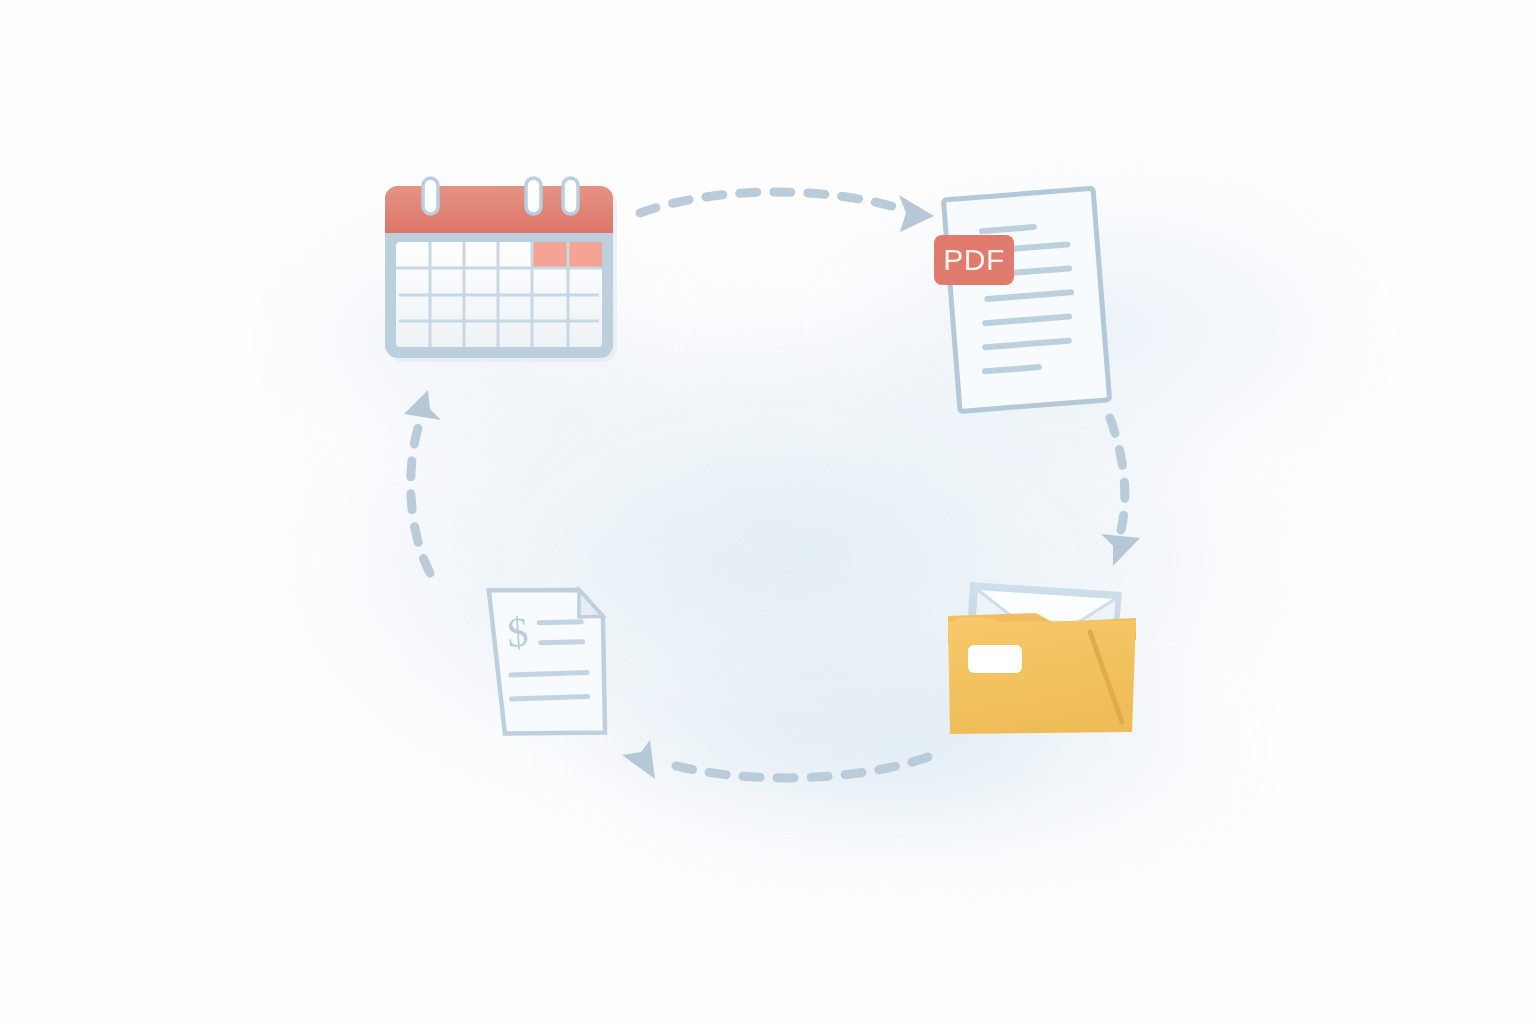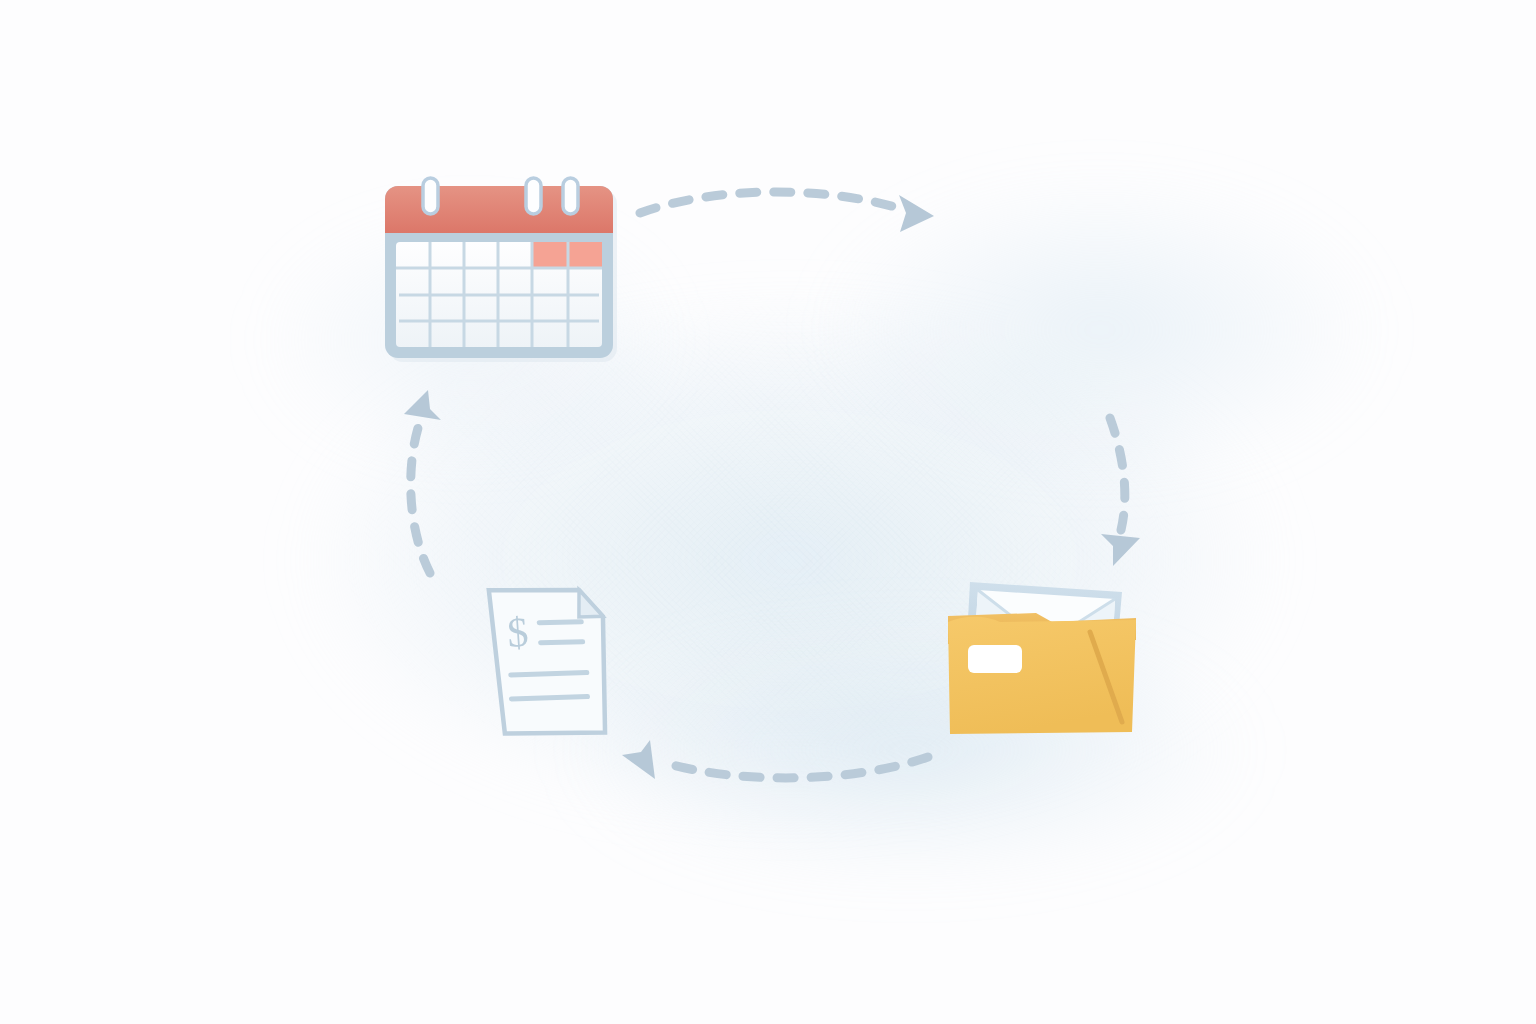--- a/index.html
+++ b/index.html
@@ -161,20 +161,43 @@
       </g>
 
       <g>
         <rect x="40" y="0" width="15" height="36" rx="7.5" fill="#fdfeff" stroke="#b9cee0" stroke-width="3.5"></rect>
         <rect x="143" y="0" width="15" height="36" rx="7.5" fill="#fdfeff" stroke="#b9cee0" stroke-width="3.5"></rect>
         <rect x="180" y="0" width="15" height="36" rx="7.5" fill="#fdfeff" stroke="#b9cee0" stroke-width="3.5"></rect>
       </g>
     </svg>
   </div>
 
+  <div class="node" id="pdf-node">
+    <svg width="190" height="240" viewBox="0 0 190 240">
+      <g transform="rotate(-4.5 95 120)">
+
+        <rect x="22" y="8" width="150" height="212" rx="3" fill="#f8fbfd" stroke="#b3c8d8" stroke-width="5"></rect>
+
+        <g stroke="#bdd0dd" stroke-width="6" stroke-linecap="round">
+          <line x1="58" y1="42" x2="110" y2="42"></line>
+          <line x1="58" y1="62" x2="142" y2="62"></line>
+          <line x1="58" y1="86" x2="142" y2="86"></line>
+          <line x1="58" y1="110" x2="142" y2="110"></line>
+          <line x1="54" y1="134" x2="138" y2="134"></line>
+          <line x1="52" y1="158" x2="136" y2="158"></line>
+          <line x1="50" y1="182" x2="104" y2="182"></line>
+        </g>
+      </g>
+
+      <g>
+        <rect x="4" y="49" width="80" height="50" rx="8" fill="#e07b6d"></rect>
+        <text class="pdf-badge-text" x="44" y="84" text-anchor="middle">PDF</text>
+      </g>
+    </svg>
+  </div>
 
   <div class="node" id="folder-node">
     <svg width="210" height="175" viewBox="0 0 210 175">
       <defs>
         <linearGradient id="gFolderFront" x1="0" y1="0" x2="0.3" y2="1">
           <stop offset="0" stop-color="#f6c96a"></stop>
           <stop offset="1" stop-color="#efbd57"></stop>
         </linearGradient>
         <linearGradient id="gFolderBack" x1="0" y1="0" x2="0" y2="1">
           <stop offset="0" stop-color="#f1c064"></stop>

